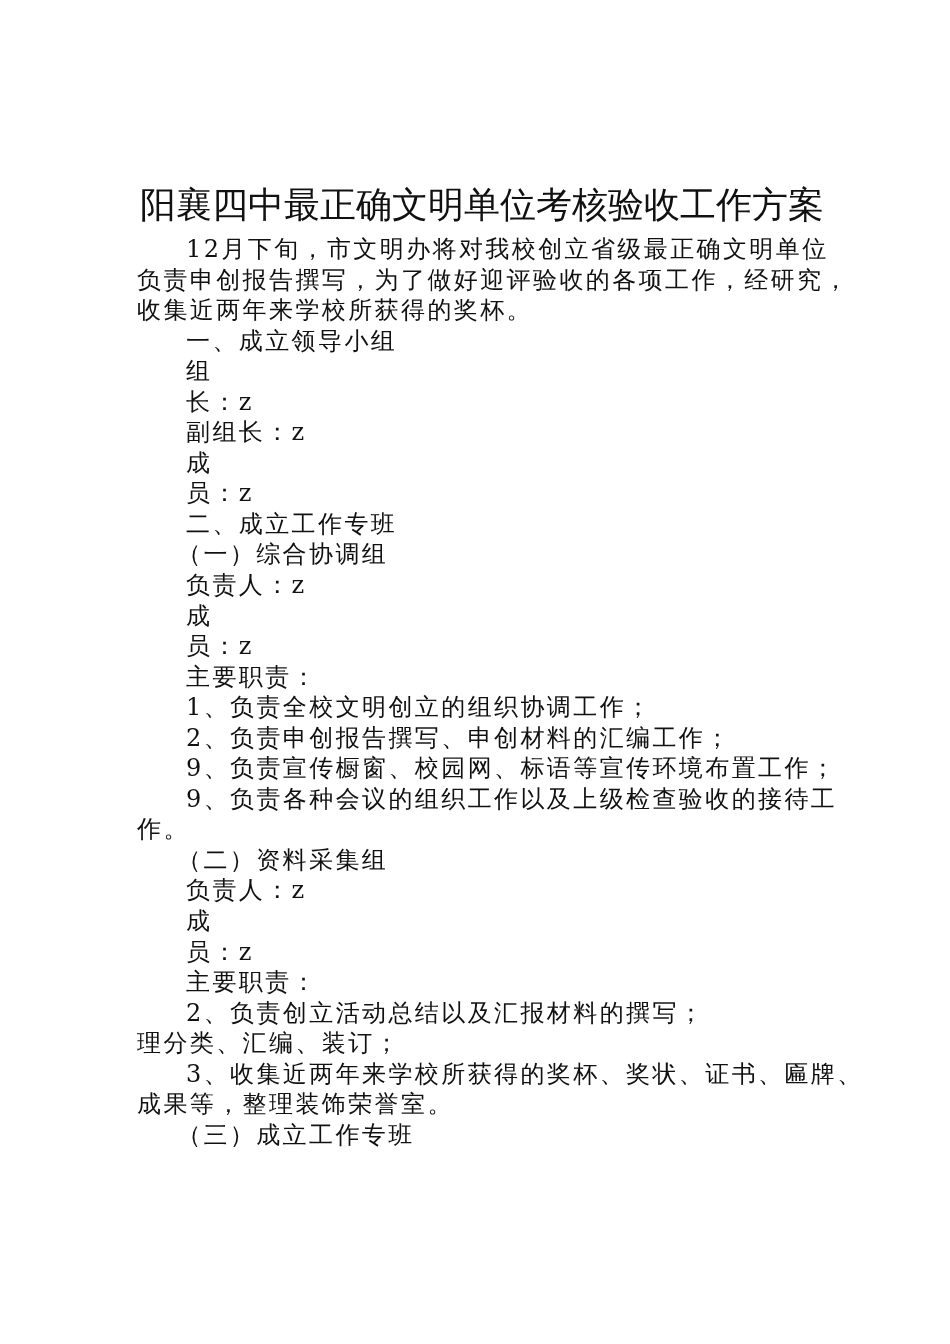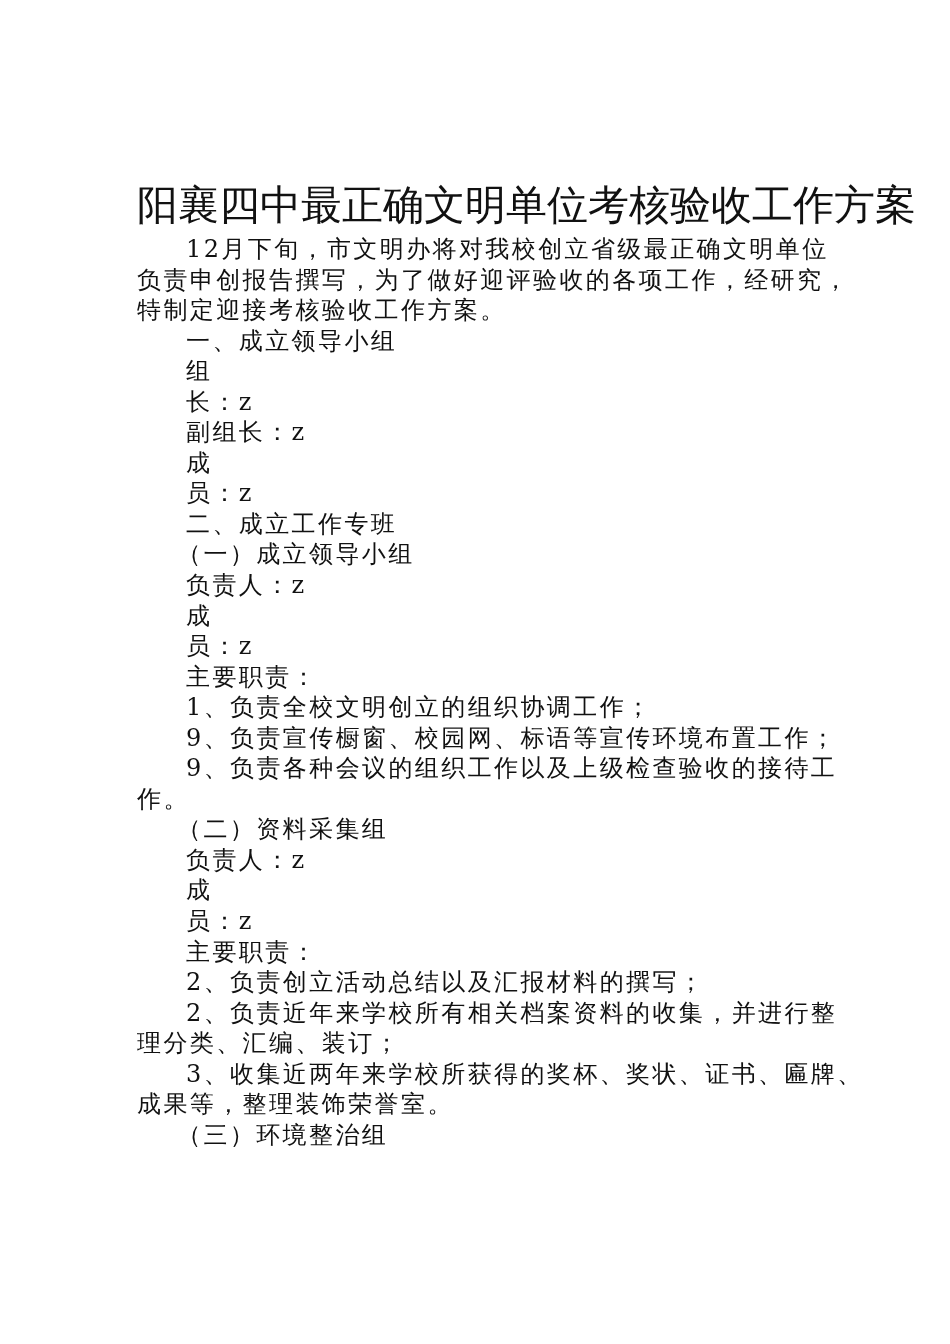--- a/index.html
+++ b/index.html
@@ -22,21 +22,21 @@
       width: 950px;
       height: 1344px;
       background: #ffffff;
     }
     .title {
       position: absolute;
       left: 137px;
       top: 183px;
       width: 690px;
       text-align: center;
-      font-size: 41px;
+      font-size: 36px;
       line-height: 44px;
       letter-spacing: 0px;
       white-space: nowrap;
       font-weight: normal;
       margin: 0;
     }
     .body {
       position: absolute;
       left: 137px;
       top: 234px;
@@ -55,42 +55,42 @@
     .flush { padding-left: 0; }
   </style>
 </head>
 <body>
 
 <div class="page">
   <h1 class="title">阳襄四中最正确文明单位考核验收工作方案</h1>
   <div class="body" id="doc-body">
       <span class="line indent">12月下旬，市文明办将对我校创立省级最正确文明单位</span>
       <span class="line flush">负责申创报告撰写，为了做好迎评验收的各项工作，经研究，</span>
-      <span class="line flush">特制定迎接考核验收工作方案。</span>
+      <span class="line flush">收集近两年来学校所获得的奖杯。</span>
       <span class="line indent">一、成立领导小组</span>
       <span class="line indent">组</span>
       <span class="line indent">长：z</span>
       <span class="line indent">副组长：z</span>
       <span class="line indent">成</span>
       <span class="line indent">员：z</span>
       <span class="line indent">二、成立工作专班</span>
-      <span class="line indent-sm">（一）成立领导小组</span>
+      <span class="line indent-sm">（一）综合协调组</span>
       <span class="line indent">负责人：z</span>
       <span class="line indent">成</span>
       <span class="line indent">员：z</span>
       <span class="line indent">主要职责：</span>
       <span class="line indent">1、负责全校文明创立的组织协调工作；</span>
+      <span class="line indent">2、负责申创报告撰写、申创材料的汇编工作；</span>
       <span class="line indent">9、负责宣传橱窗、校园网、标语等宣传环境布置工作；</span>
       <span class="line indent">9、负责各种会议的组织工作以及上级检查验收的接待工</span>
       <span class="line flush">作。</span>
       <span class="line indent-sm">（二）资料采集组</span>
       <span class="line indent">负责人：z</span>
       <span class="line indent">成</span>
       <span class="line indent">员：z</span>
       <span class="line indent">主要职责：</span>
       <span class="line indent">2、负责创立活动总结以及汇报材料的撰写；</span>
-      <span class="line indent">2、负责近年来学校所有相关档案资料的收集，并进行整</span>
       <span class="line flush">理分类、汇编、装订；</span>
       <span class="line indent">3、收集近两年来学校所获得的奖杯、奖状、证书、匾牌、</span>
       <span class="line flush">成果等，整理装饰荣誉室。</span>
-      <span class="line indent-sm">（三）环境整治组</span>
+      <span class="line indent-sm">（三）成立工作专班</span>
     </div>
 </div>
 
 </body></html>

